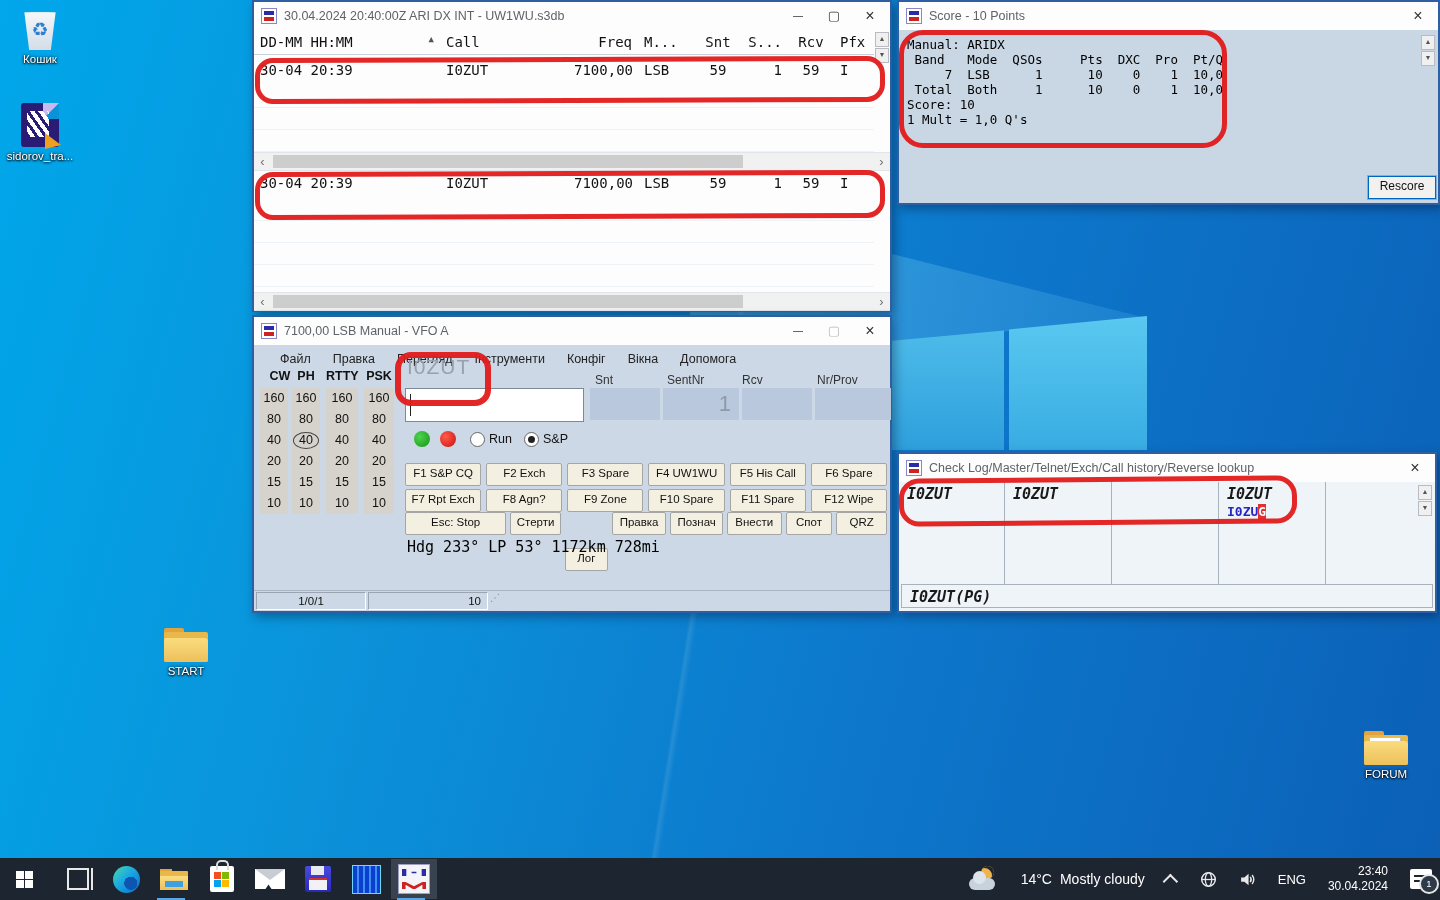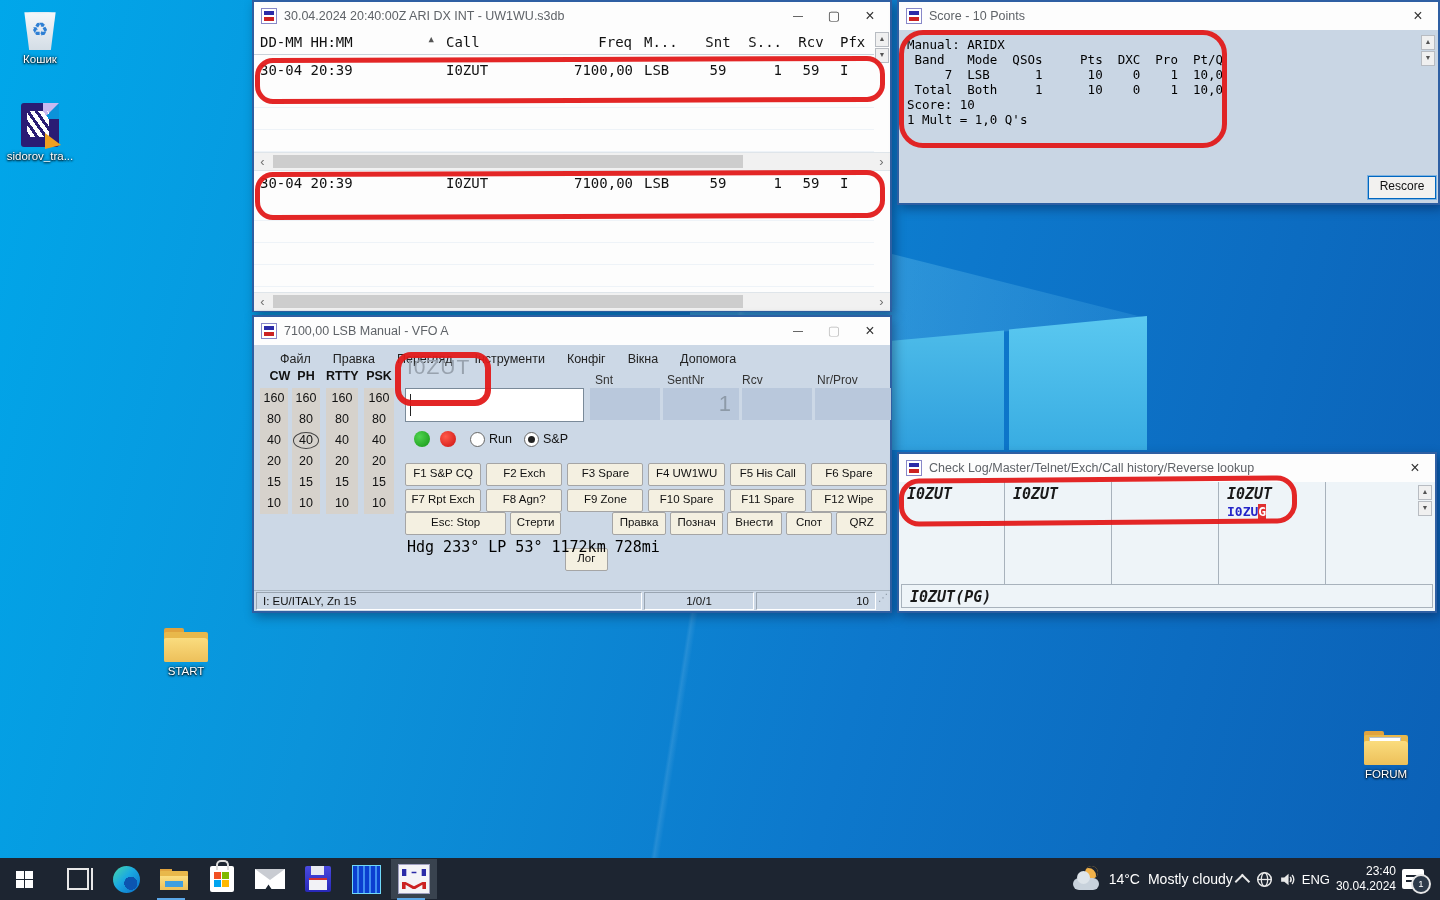--- a/index.html
+++ b/index.html
@@ -146,21 +146,21 @@
   .floppy::before{content:"";position:absolute;left:6px;top:0;width:13px;height:9px;background:#e8eaf2;}
   .floppy::after{content:"";position:absolute;left:4px;bottom:2px;width:18px;height:10px;background:#f2f2f6;
     border-top:2px solid #d03030;}
   .telnet{width:27px;height:27px;background:#0b3fd0;border:1px solid #6fd8f8;
     background-image:repeating-linear-gradient(90deg,transparent 0 4px,#3f8ef0 4px 6px);}
   .n1mmbox{width:46px;height:40px;background:#39434f;display:flex;align-items:center;justify-content:center;}
   .n1mm{width:30px;height:28px;background:#f4f4f8;border:1px solid #a0a0c0;position:relative;}
   .n1mm i{position:absolute;left:3px;right:3px;height:7px;}
   .n1mm i.b{top:4px;background:#2b2ba8;clip-path:polygon(0 0,18% 0,18% 100%,0 100%, 0 0,100% 0,100% 100%,82% 100%,82% 0,40% 0,40% 40%,60% 40%,60% 60%,40% 60%,40% 0);}
   .n1mm i.r{bottom:4px;background:#cc2222;clip-path:polygon(0 100%,0 0,15% 0,50% 60%,85% 0,100% 0,100% 100%,85% 100%,85% 40%,55% 100%,45% 100%,15% 40%,15% 100%);}
-  .tray{margin-left:auto;display:flex;align-items:center;gap:6px;padding-right:10px;font-size:13.5px;}
+  .tray{margin-left:auto;display:flex;align-items:center;gap:22px;padding-right:2px;font-size:13.5px;}
   .weather-ic{width:30px;height:22px;position:relative;}
   .weather-ic .moon{position:absolute;left:12px;top:-2px;width:13px;height:13px;border-radius:50%;
     background:#f2b24a;box-shadow:-3px 3px 0 -1px #1d2531 inset;}
   .weather-ic .cloud{position:absolute;left:0;bottom:0;width:26px;height:12px;border-radius:8px;background:#c8d2dc;}
   .weather-ic .cloud::before{content:"";position:absolute;left:4px;top:-7px;width:13px;height:13px;border-radius:50%;background:#dde4ea;}
   .chev{width:9px;height:9px;border-left:2px solid #e8e8e8;border-top:2px solid #e8e8e8;transform:rotate(45deg) translateY(3px);}
   .clock{text-align:right;font-size:12px;line-height:15px;}
   .notif{width:22px;height:20px;background:#fff;border-radius:2px;position:relative;
     background-image:linear-gradient(#1d2531 0 0),linear-gradient(#1d2531 0 0);
     background-size:12px 2px,9px 2px;background-position:4px 6px,4px 11px;background-repeat:no-repeat;}
@@ -380,21 +380,20 @@
       <div class="btn" style="width:54px;">Правка</div>
       <div class="btn" style="width:52px;">Познач</div>
       <div class="btn" style="width:54px;">Внести</div>
       <div class="btn" style="width:46px;">Спот</div>
       <div class="btn" style="width:50px;">QRZ</div>
     </div>
 
     <div class="mono" style="position:absolute;left:153px;top:221px;font-size:15px;color:#000;">Hdg 233° LP 53° 1172km 728mi</div>
 
     <div class="statusbar">
-      <span class="seg" style="flex:1 1 auto;">I: EU/ITALY, Zn 15</span>
       <span class="seg" style="width:110px;text-align:center;">1/0/1</span>
       <span class="seg" style="width:120px;text-align:right;">10</span>
       <span style="color:#8a95a2;font-size:10px;">⋰</span>
     </div>
   </div>
 
   <div class="win" style="left:897px;top:0;width:543px;height:205px;background:#c9d6e4;">
     <div class="titlebar">
       <span class="nmicon">
           <i class="b"></i>

